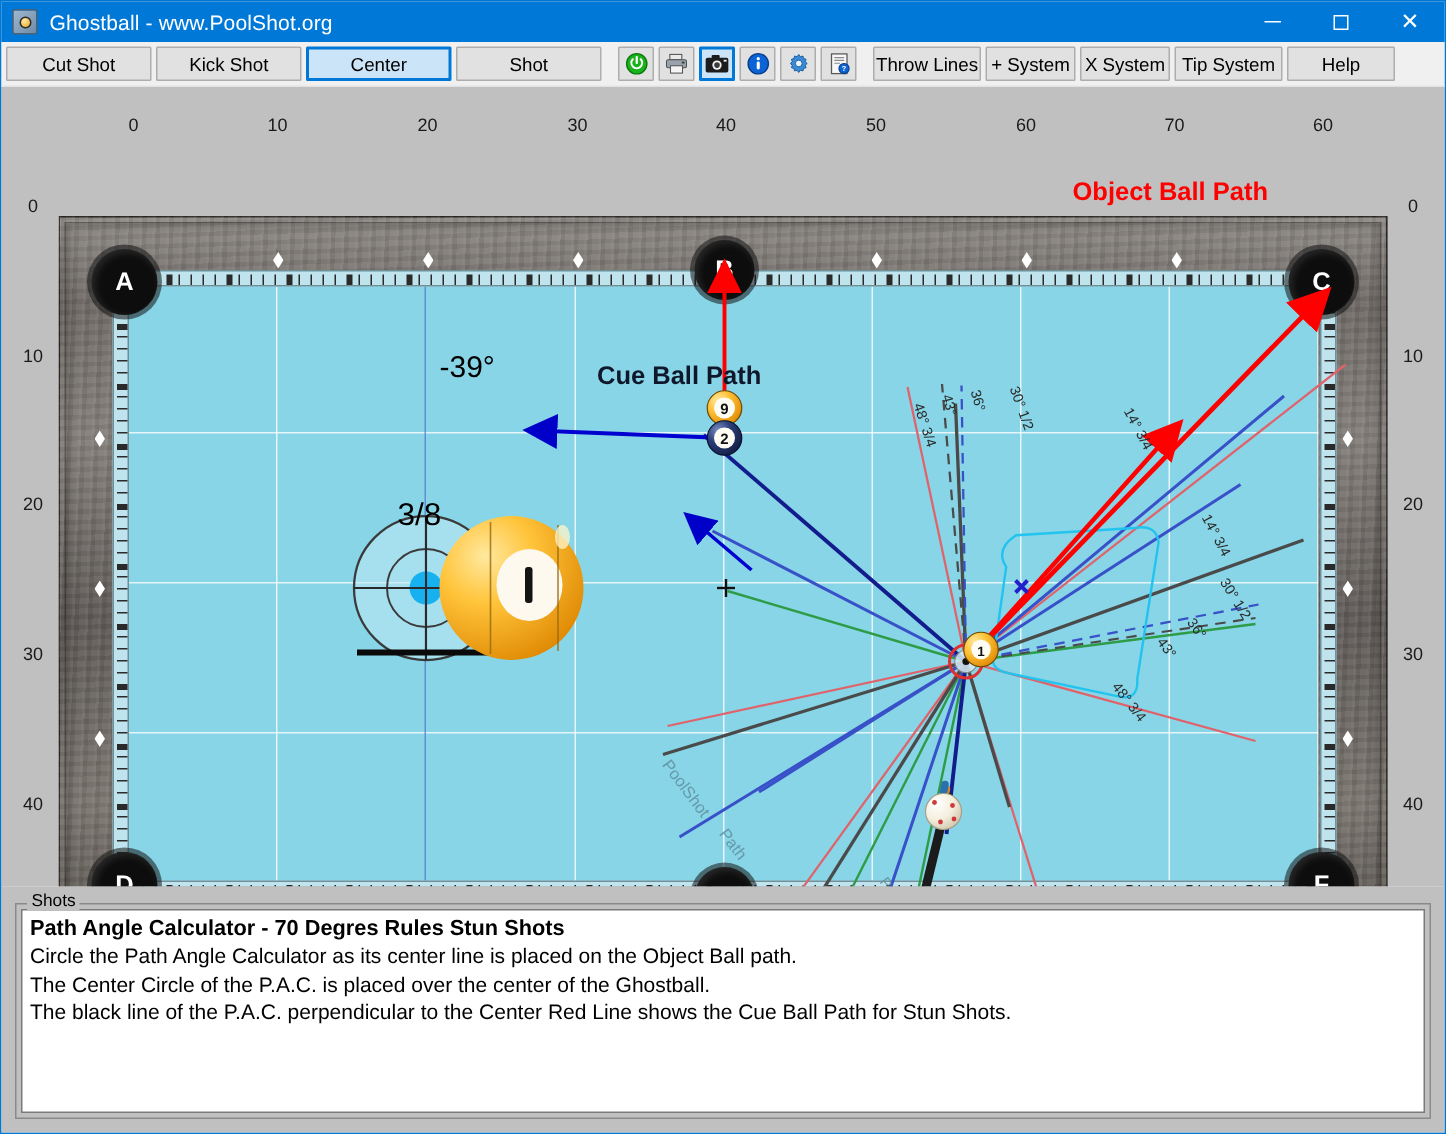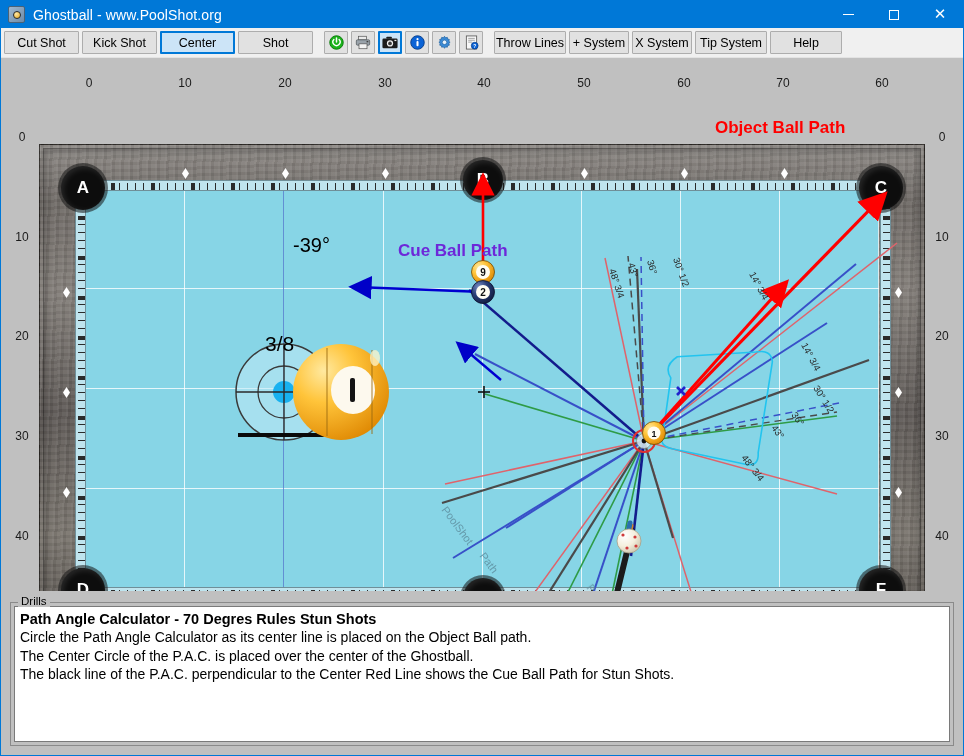--- a/index.html
+++ b/index.html
@@ -48,21 +48,21 @@
     height:29px;background:#f0f0f0;flex:0 0 auto;
     display:flex;align-items:center;padding:0 3px;gap:3px;
     border-bottom:1px solid #e3e3e3;
   }
   .tbtn{
     height:23px;background:#e1e1e1;border:1px solid #adadad;
     box-sizing:border-box;border-radius:1px;
     display:flex;align-items:center;justify-content:center;
     font-size:12.5px;color:#000;cursor:default;
   }
-  .tbtn.wide{width:75px;}
+  .tbtn.wide{width:97px;}
   .tbtn.active{background:#cce4f7;border:2px solid #0078d7;font-weight:400;}
   .sep{width:5px;}
   .iconbtn{
     width:24px;height:23px;background:#e1e1e1;border:1px solid #adadad;
     box-sizing:border-box;display:flex;align-items:center;justify-content:center;
     border-radius:1px;cursor:default;position:relative;
   }
   .iconbtn.selected{background:#cce4f7;border:2px solid #0078d7;}
   .tbtn.m2{width:60px;}
   .tbtn.m3{width:72px;}
@@ -766,26 +766,26 @@
           <circle cx="626" cy="490" r="1.6" fill="#cf3a3a"></circle>
           <circle cx="635" cy="488" r="1.6" fill="#cf3a3a"></circle>
         </g>
       </g>
     </svg>
 
     <div class="pac-txt" style="left:292px;top:176px;font-size:20px;">-39°</div>
     <div class="pac-txt" style="left:264px;top:274px;font-size:21px;">3/8</div>
 
     <div class="lbl" style="left:714px;top:60px;color:#ff0000;">Object Ball Path</div>
-    <div class="lbl" style="left:397px;top:183px;color:#6d28d9;">Cue Ball Path</div>
+    <div class="lbl" style="left:397px;top:183px;color:#0f172a;">Cue Ball Path</div>
   </div>
 
   <div class="bottom">
     <div class="group">
-      <div class="group-legend">Drills</div>
+      <div class="group-legend">Shots</div>
       <div class="textbox">
         <div class="hdr">Path Angle Calculator - 70 Degres Rules Stun Shots</div>
         <div class="ln">Circle the Path Angle Calculator as its center line is placed on the Object Ball path.</div>
         <div class="ln">The Center Circle of the P.A.C. is placed over the center of the Ghostball.</div>
         <div class="ln">The black line of the P.A.C. perpendicular to the Center Red Line shows the Cue Ball Path for Stun Shots.</div>
       </div>
     </div>
   </div>
 
 </div>

